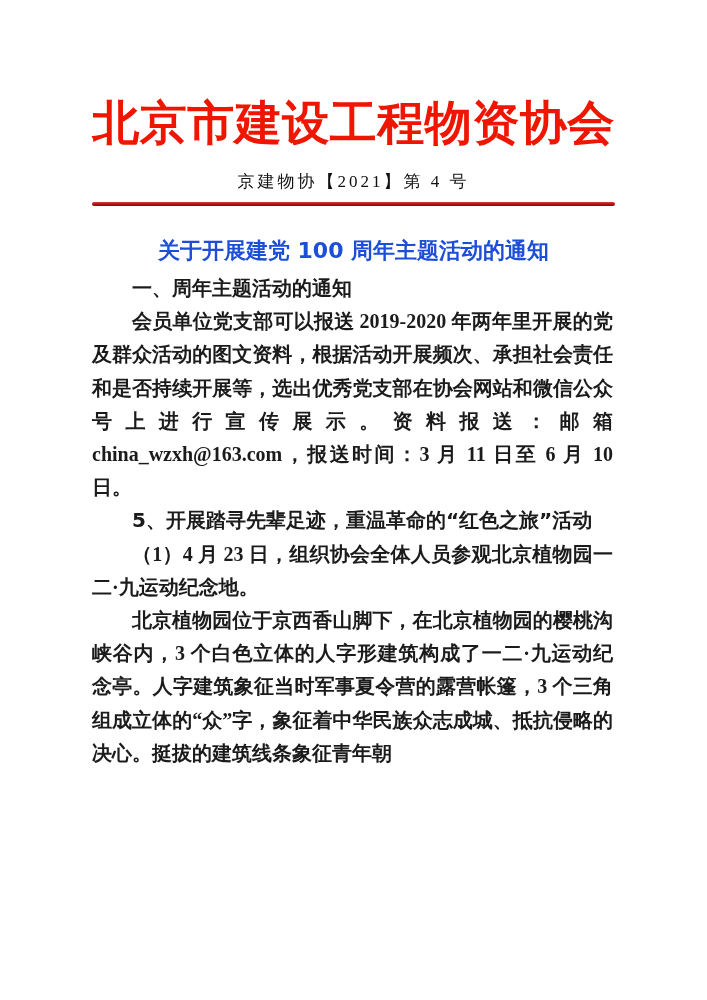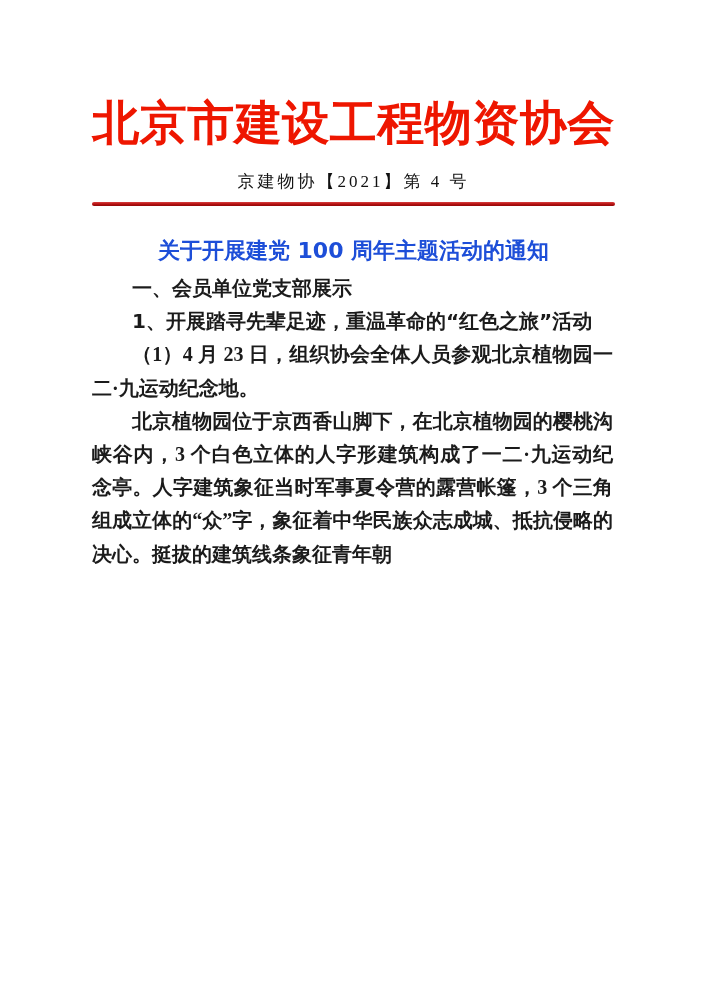--- a/index.html
+++ b/index.html
@@ -100,18 +100,19 @@
 <div class="page">
   <div class="org-name">北京市建设工程物资协会</div>
 
   <div class="doc-number">京建物协【2021】第 4 号</div>
 
   <div class="red-rule"></div>
 
   <h1 class="doc-title">关于开展建党 100 周年主题活动的通知</h1>
 
   <div class="content">
-      <p class="para heading">一、会员单位党支部展示</p>
-      <p class="para heading">1、开展踏寻先辈足迹，重温革命的“红色之旅”活动</p>
+      <p class="para heading">一、周年主题活动的通知</p>
+      <p class="para body">会员单位党支部可以报送 2019-2020 年两年里开展的党及群众活动的图文资料，根据活动开展频次、承担社会责任和是否持续开展等，选出优秀党支部在协会网站和微信公众号上进行宣传展示。资料报送：邮箱 china_wzxh@163.com，报送时间：3 月 11 日至 6 月 10 日。</p>
+      <p class="para heading">5、开展踏寻先辈足迹，重温革命的“红色之旅”活动</p>
       <p class="para body">（1）4 月 23 日，组织协会全体人员参观北京植物园一二·九运动纪念地。</p>
       <p class="para body">北京植物园位于京西香山脚下，在北京植物园的樱桃沟峡谷内，3 个白色立体的人字形建筑构成了一二·九运动纪念亭。人字建筑象征当时军事夏令营的露营帐篷，3 个三角组成立体的“众”字，象征着中华民族众志成城、抵抗侵略的决心。挺拔的建筑线条象征青年朝</p>
     </div>
 </div>
 
 </body></html>

